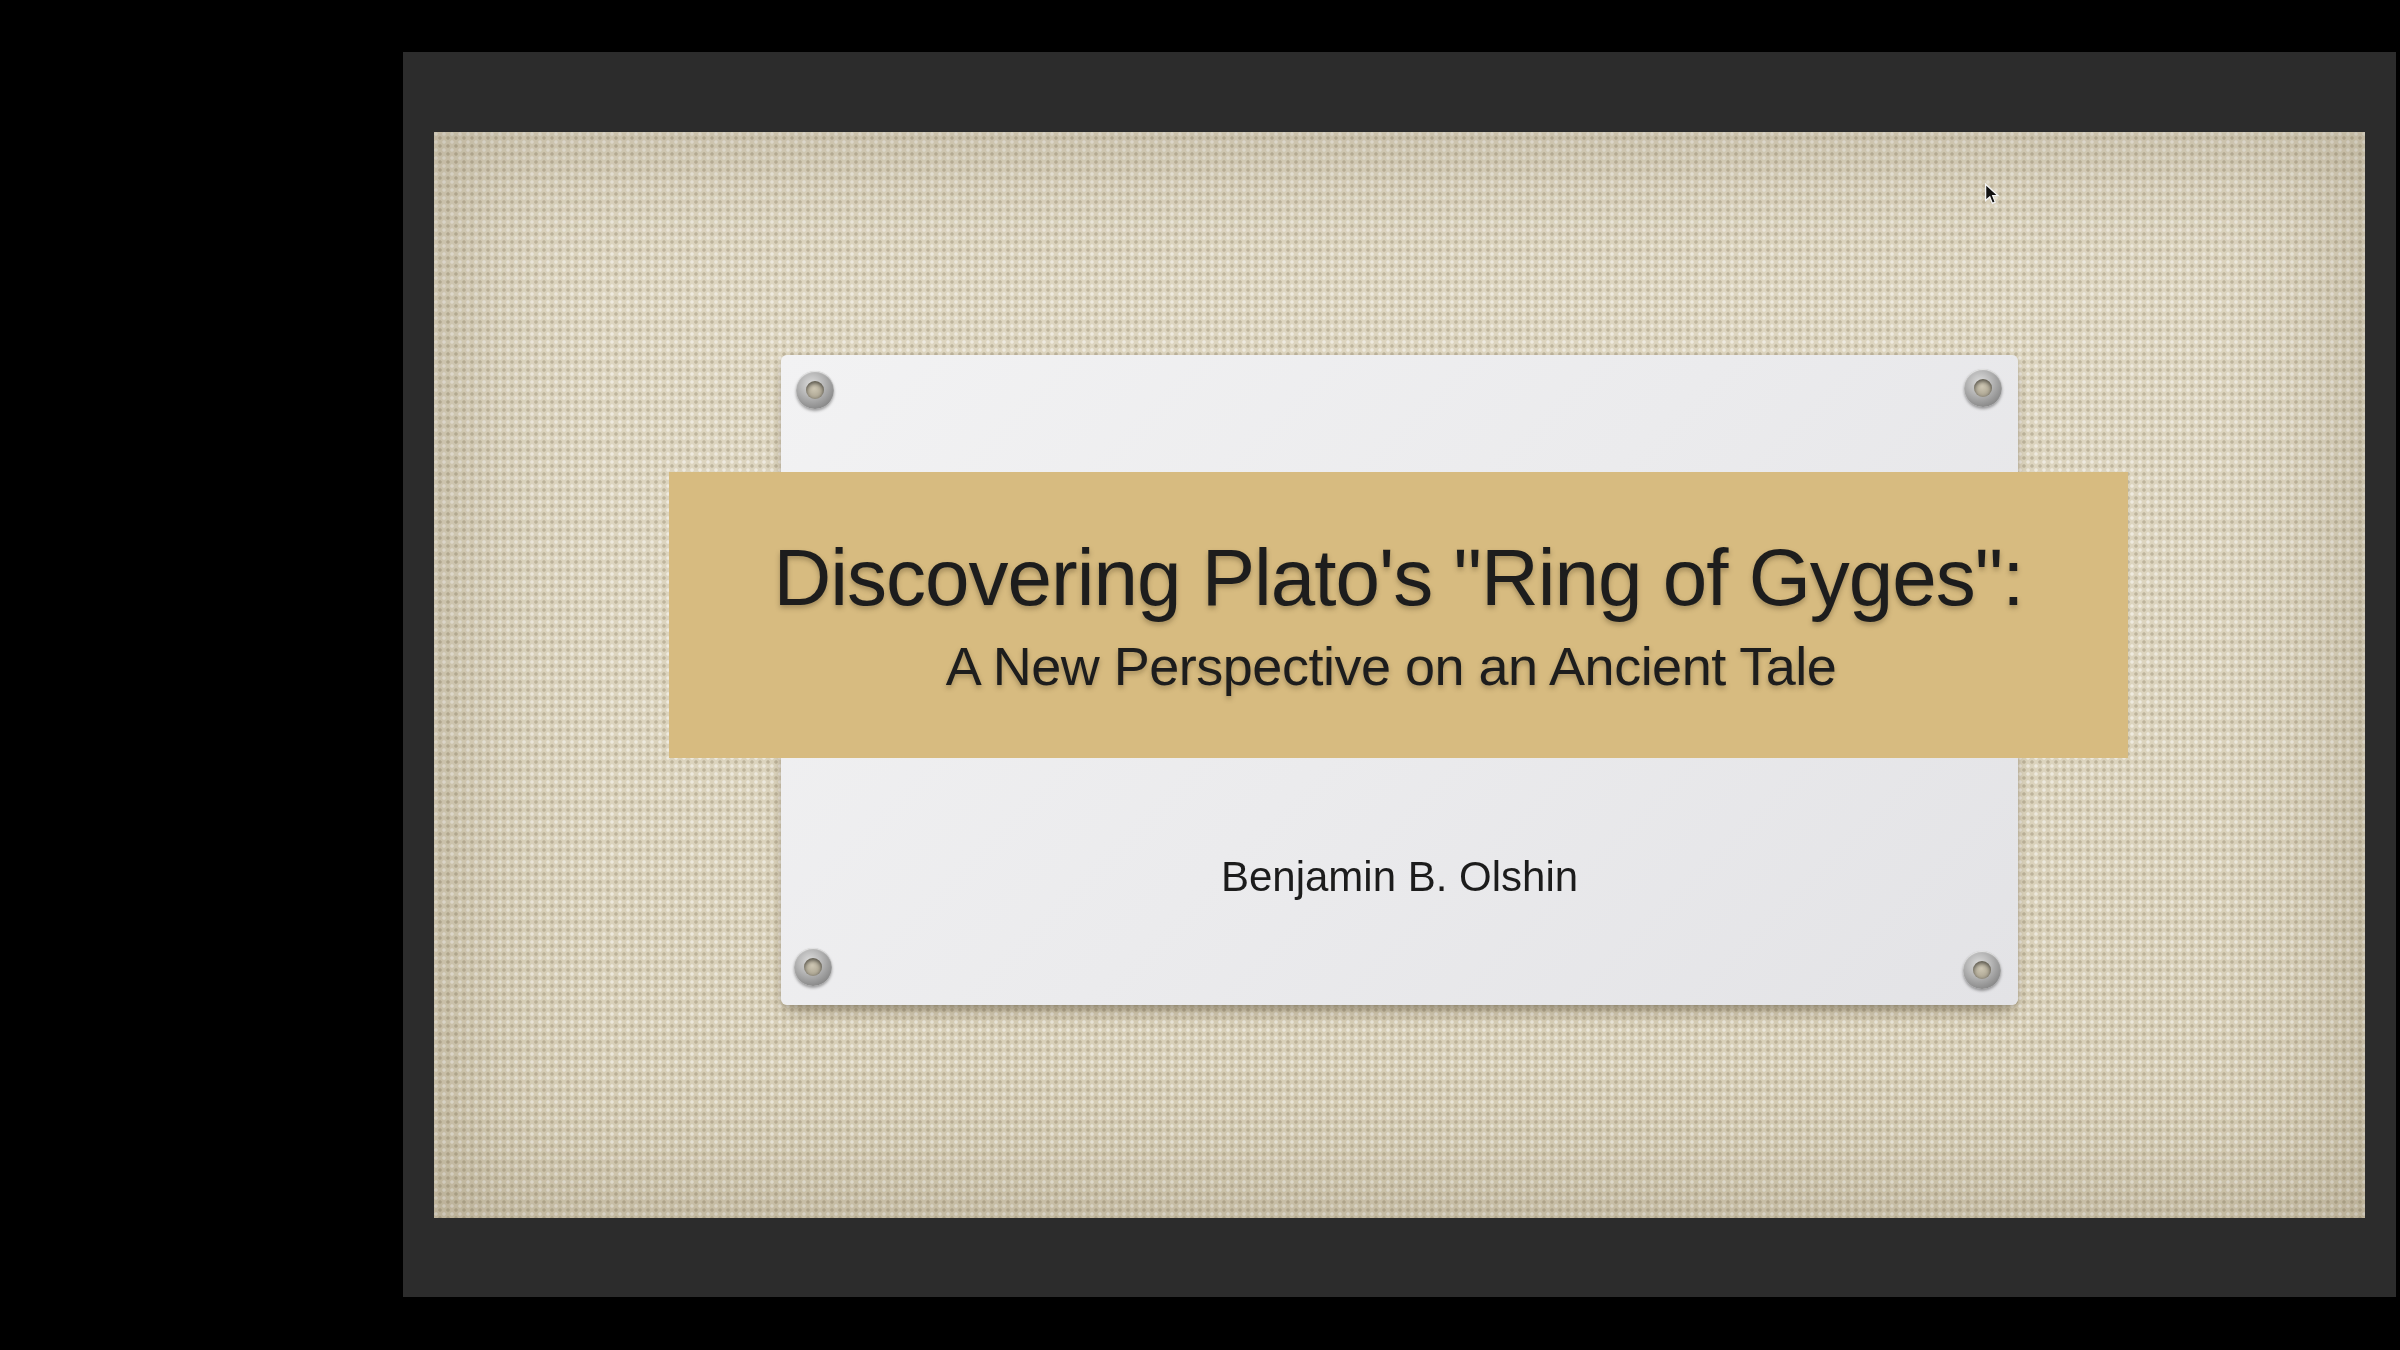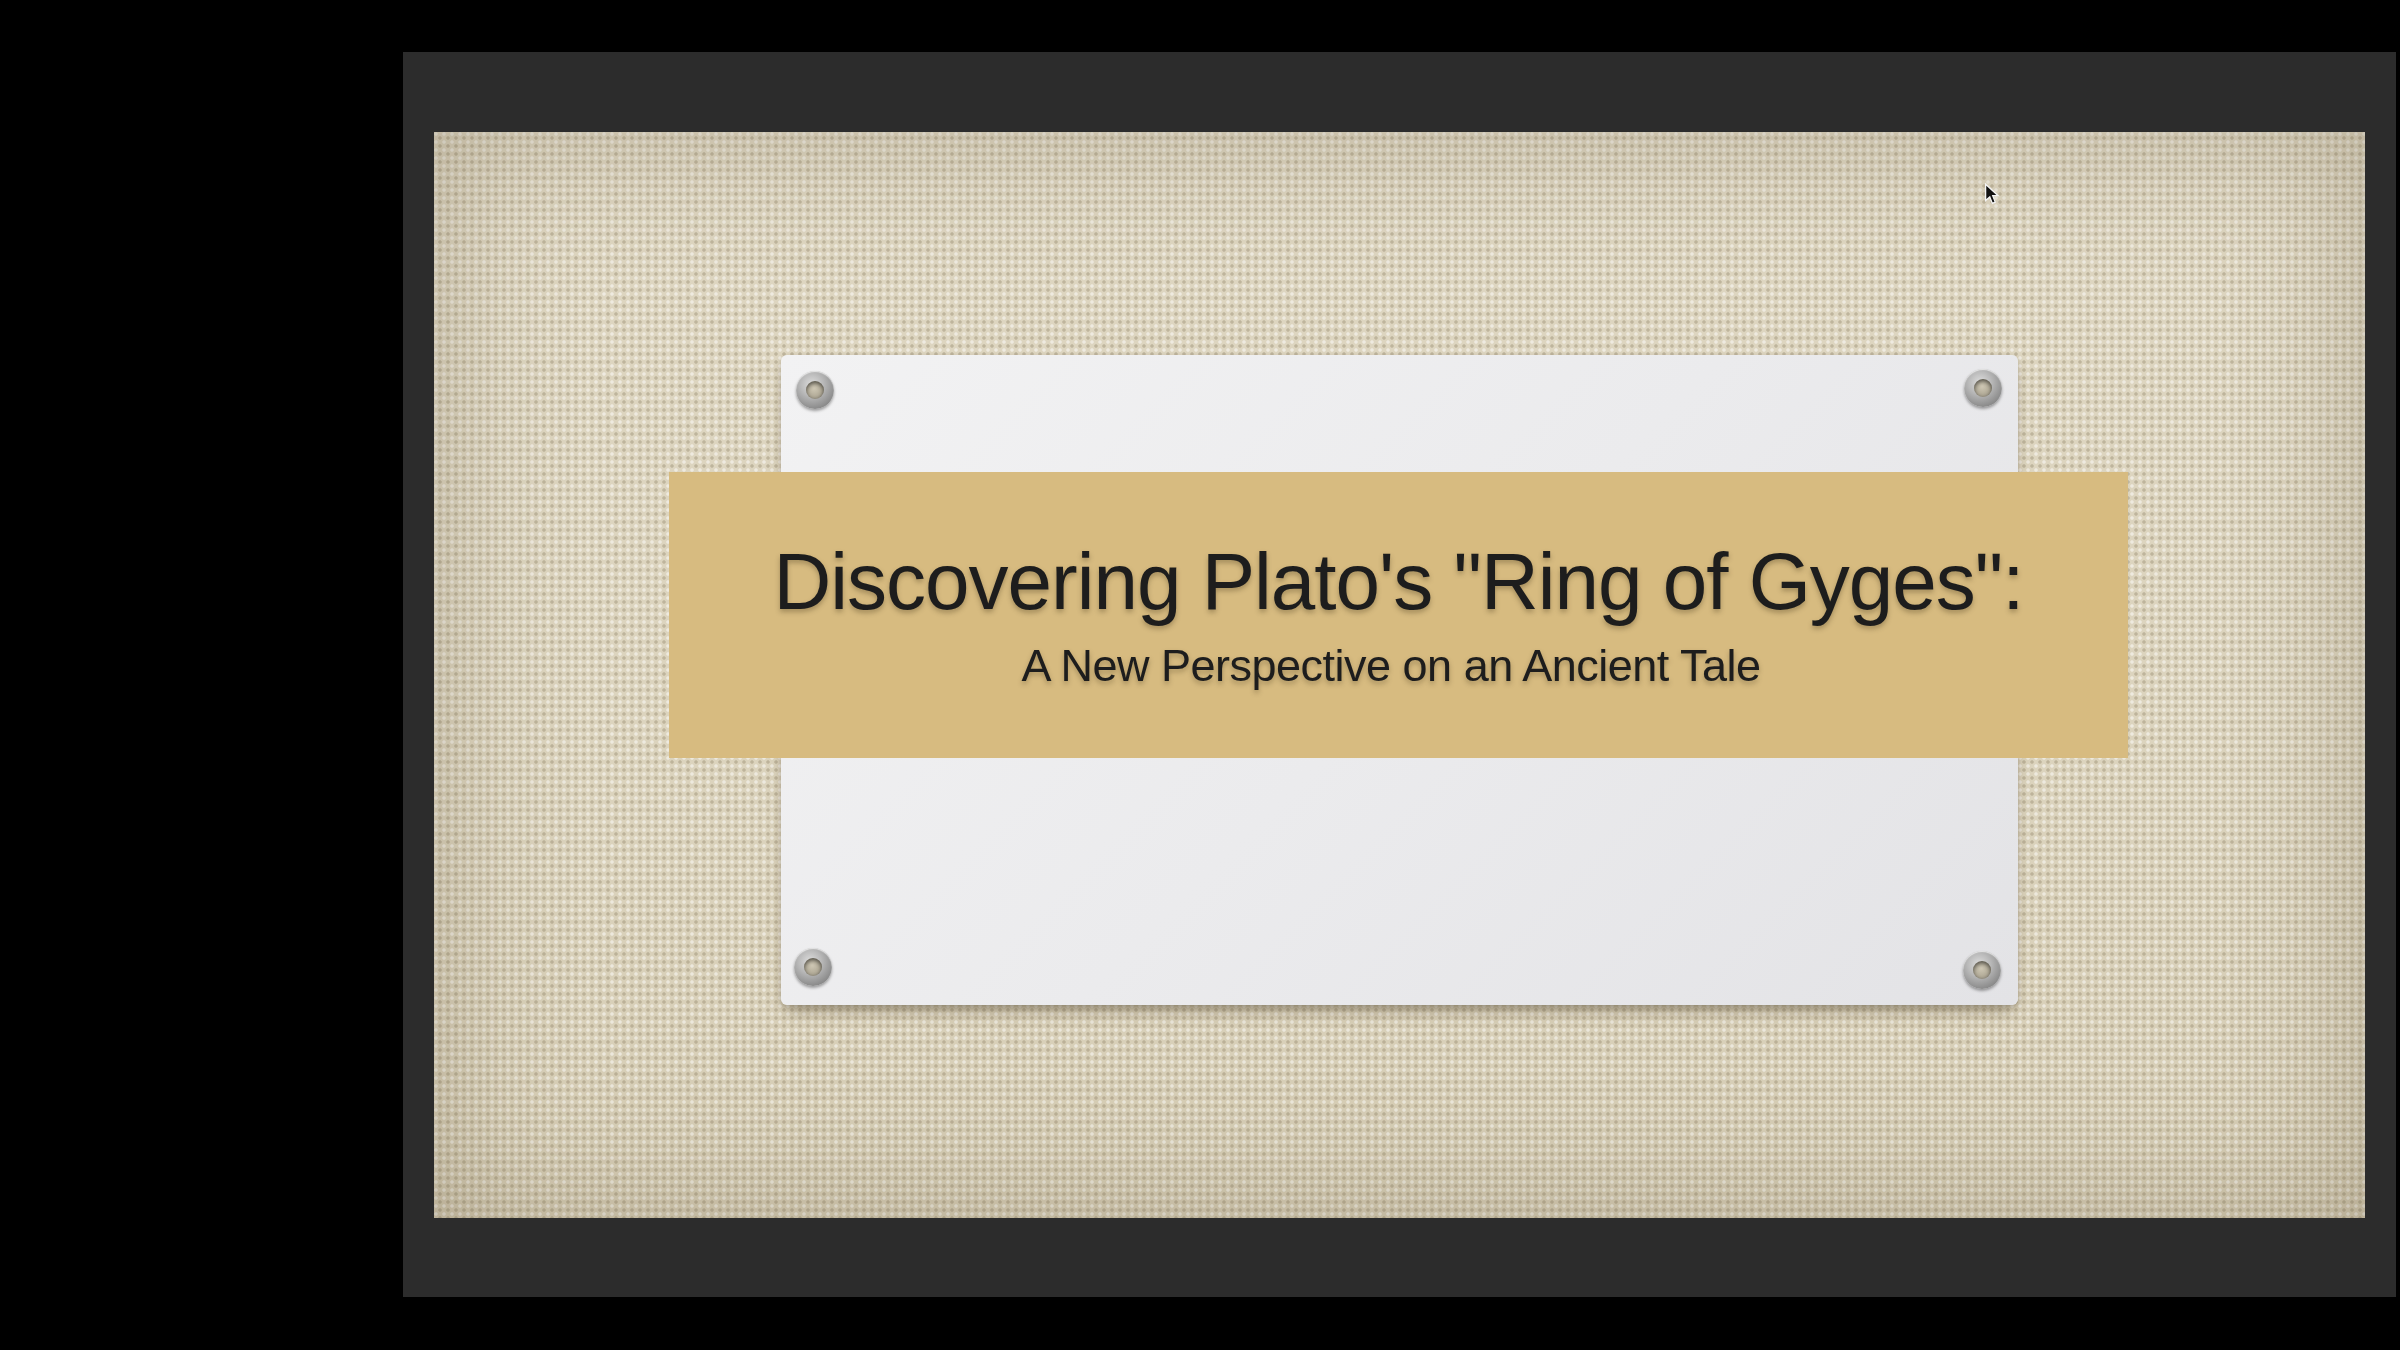--- a/index.html
+++ b/index.html
@@ -98,21 +98,21 @@
     font-size: 80px;
     font-weight: 400;
     letter-spacing: -1px;
     color: #1d1d1d;
     line-height: 1.05;
     text-shadow: 0 3px 5px rgba(70,55,25,0.35);
     white-space: nowrap;
   }
   .title-line2 {
     margin: 18px 15px 0 0;
-    font-size: 45px;
+    font-size: 54px;
     font-weight: 400;
     letter-spacing: -0.5px;
     color: #1d1d1d;
     line-height: 1.05;
     text-shadow: 0 3px 5px rgba(70,55,25,0.35);
     white-space: nowrap;
   }
   .author-name {
     position: absolute;
     left: 0;
@@ -148,20 +148,21 @@
 <div class="stage">
   <div class="frame">
     <div class="slide">
 
       <div class="plaque">
         <div class="screw screw-tl"></div>
         <div class="screw screw-tr"></div>
         <div class="screw screw-bl"></div>
         <div class="screw screw-br"></div>
 
+        <div class="author-name">Benjamin B. Olshin</div>
 
       </div>
 
       <div class="banner">
         <h1 class="title-line1">Discovering Plato's "Ring of Gyges":</h1>
         <h2 class="title-line2">A New Perspective on an Ancient Tale</h2>
       </div>
 
     </div>
   </div>

